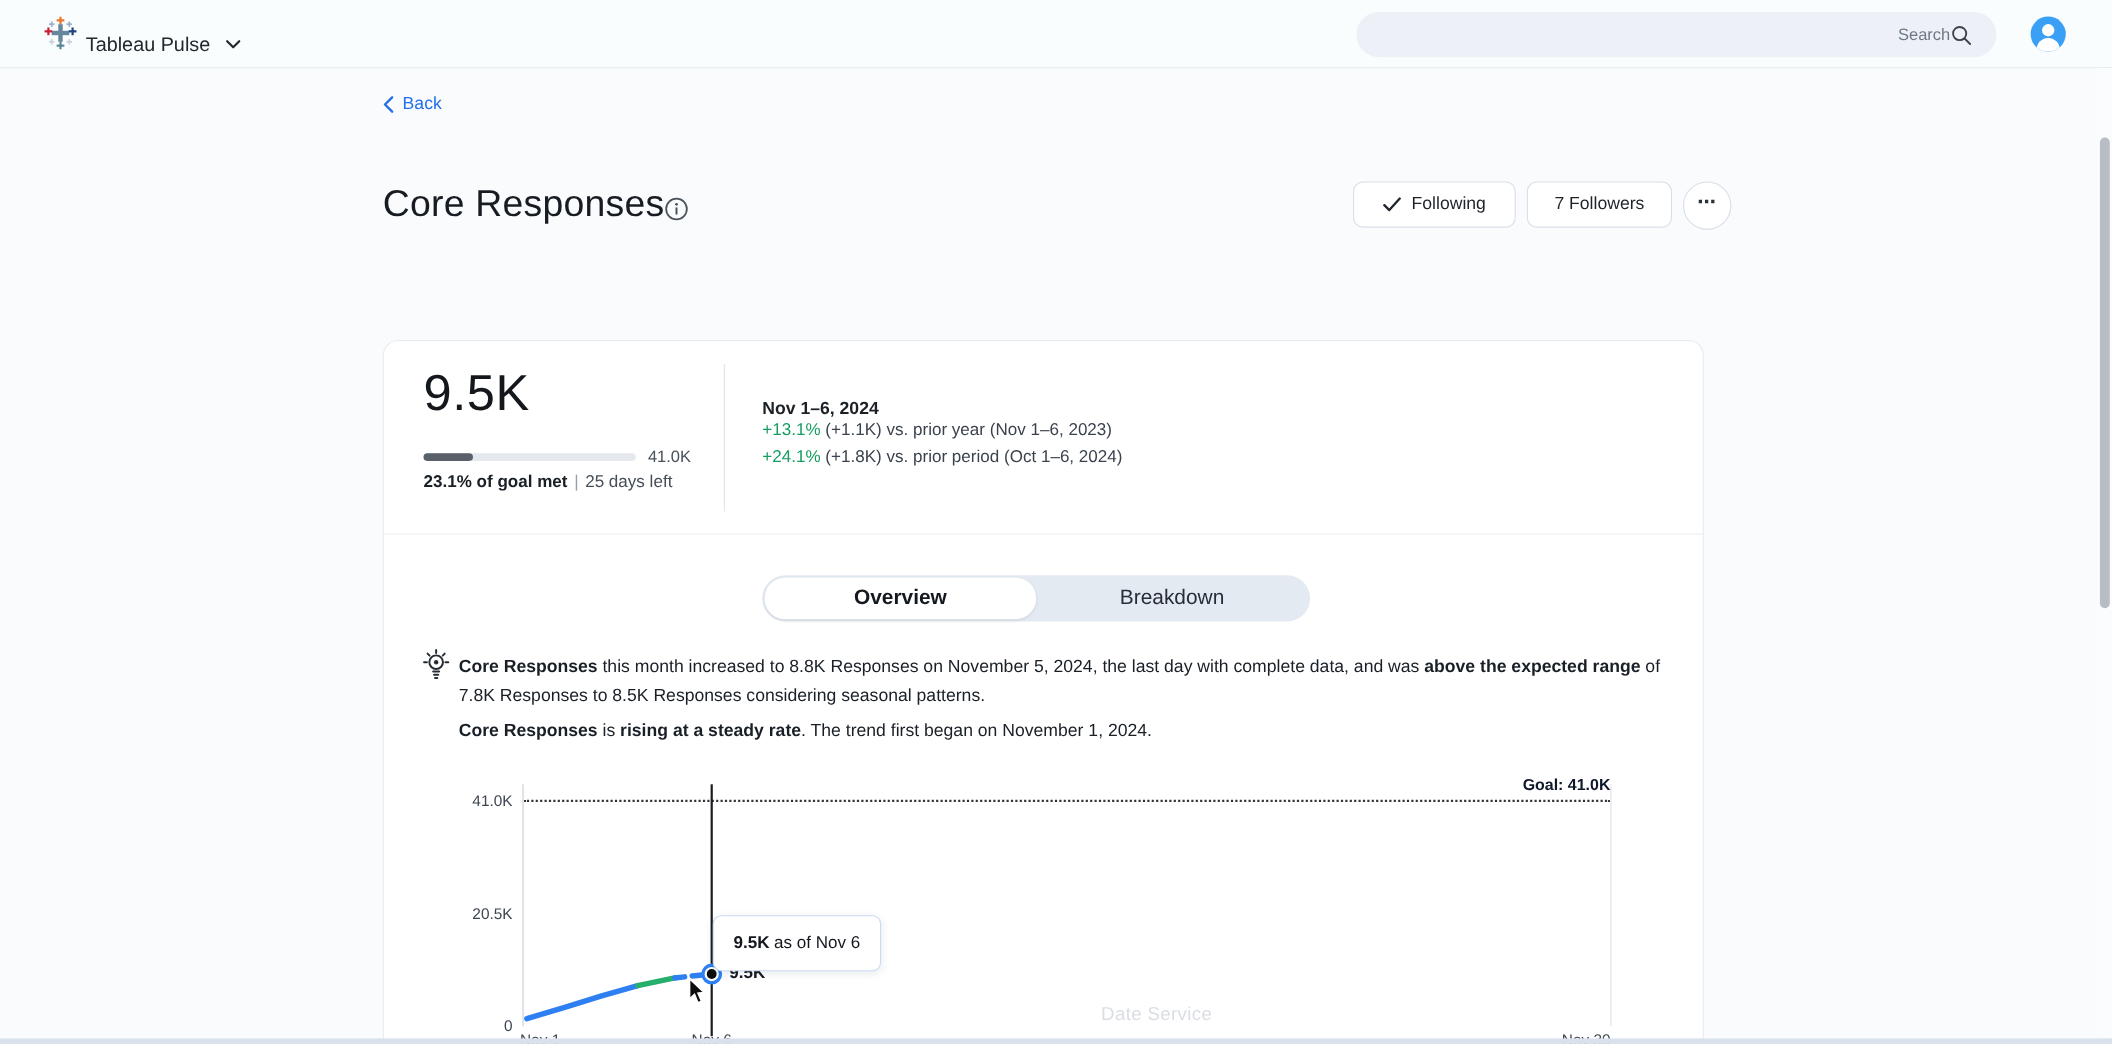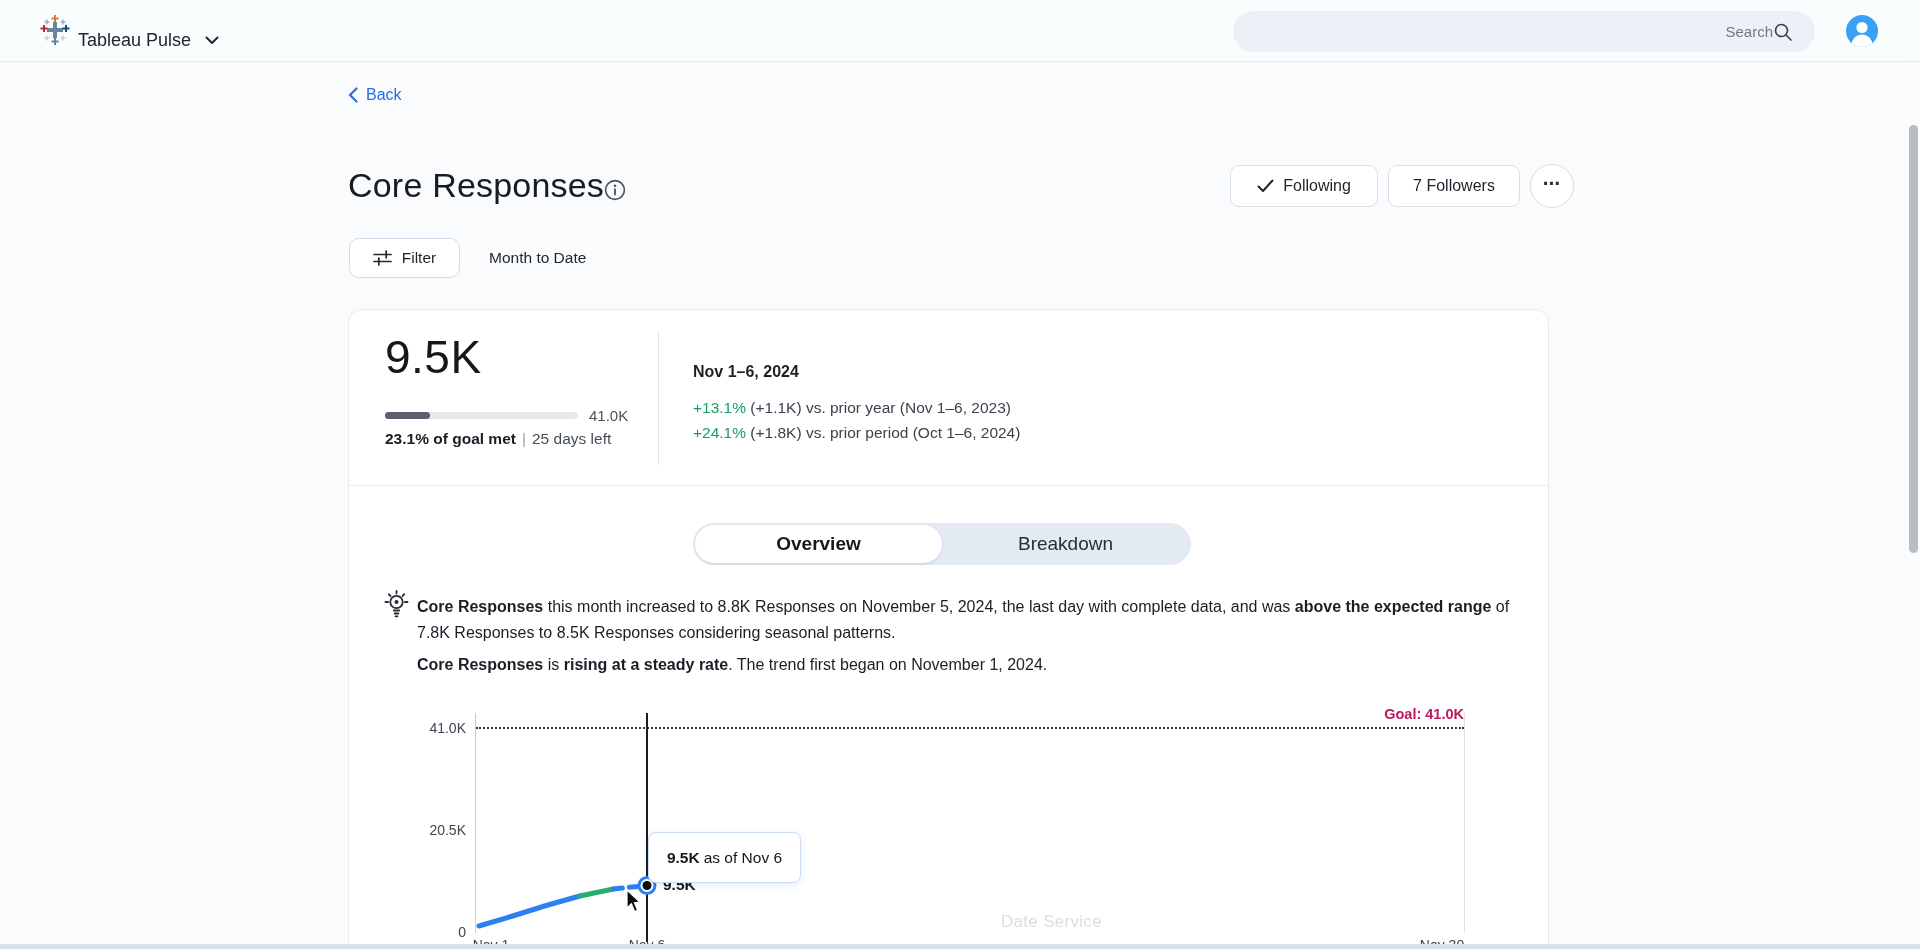--- a/index.html
+++ b/index.html
@@ -18,21 +18,21 @@
   .avatar { position:absolute; left:1846px; top:15px; width:32px; height:32px; border-radius:50%; background:#3aa0f6; overflow:hidden; }
 
   
   .sb-track { position:absolute; right:0; top:62px; width:13px; height:887px; background:#fbfcfd; z-index:20; }
   .sb-thumb { position:absolute; left:1909px; top:125px; width:9px; height:428px; border-radius:5px; background:#b8bdc5; z-index:21; }
 
   
   .back { position:absolute; left:348px; top:86px; display:flex; align-items:center; gap:8px; color:#2470e9; font-size:16px; font-weight:500; cursor:pointer; }
   .page-title { position:absolute; left:348px; top:166px; font-size:34px; font-weight:500; color:#171c22; letter-spacing:.2px; }
   .info-btn { position:absolute; left:604px; top:179px; width:22px; height:22px; }
-  .hdr-actions { position:absolute; left:1208px; top:165px; height:42px; display:flex; align-items:center; gap:10px;padding-left:22px; }
+  .hdr-actions { position:absolute; left:1208px; top:165px; height:42px; display:flex; align-items:flex-start; gap:10px;padding-left:22px; }
   .btn { height:42px; background:#fff; border:1px solid #d9dfe8; border-radius:9px; display:flex; align-items:center; justify-content:center; gap:9px; font-size:16px; font-weight:500; color:#1d232b; cursor:pointer; }
   .btn-following { width:148px; }
   .btn-followers { width:132px; }
   .btn-more { width:44px; height:44px; border-radius:50%; font-size:17px; font-weight:700; letter-spacing:1px; color:#2a3038; padding-bottom:6px; }
 
   
   .filter-row { position:absolute; left:349px; top:238px; display:flex; align-items:center; }
   .btn-filter { width:111px; height:40px; border-radius:10px; border:1px solid #cfdcee; font-size:15.5px; gap:10px; }
   .period { margin-left:29px; font-size:15.5px; color:#21272f; }
 
@@ -43,42 +43,42 @@
   
   .metric-value { position:absolute; left:36px; top:20px; font-size:46px; font-weight:500; color:#14181d; letter-spacing:.5px; }
   .progress { position:absolute; left:36px; top:102px; width:193px; height:7px; border-radius:4px; background:#e5e8ec; }
   .progress-fill { height:7px; border-radius:4px; background:#596069; }
   .goal-value { position:absolute; left:240px; top:97px; font-size:15px; color:#4a525c; }
   .goal-line { position:absolute; left:36px; top:120px; font-size:15.5px; color:#454d57; }
   .goal-line b { font-weight:700; color:#191f26; }
   .goal-sep { color:#97a0aa; padding:0 6px; }
   .v-divider { position:absolute; left:309px; top:21px; width:1px; height:134px; background:#e0e4ea; }
   .cmp { position:absolute; left:344px; top:53px; }
-  .cmp .date-range { font-size:16px; font-weight:700; color:#1b2127; margin-bottom:18px; }
+  .cmp .date-range { font-size:16px; font-weight:700; color:#1b2127; margin-bottom:1px; }
   .cmp .row { font-size:15.5px; color:#3a424e; margin-bottom:7px; }
   .cmp .pos { color:#169d60; font-weight:500; }
 
   
   .tabs { position:absolute; left:344px; top:213px; width:498px; height:42px; background:#e4eaf2; border-radius:21px; display:flex; padding:2px; }
   .tab { flex:1; border-radius:19px; display:flex; align-items:center; justify-content:center; font-size:19px; color:#272e37; cursor:pointer; }
   .tab.selected { background:#fff; font-weight:700; color:#14191f; box-shadow:0 1px 3px rgba(35,50,70,.12); }
 
   
   .insight-icon { position:absolute; left:34px; top:280px; width:27px; height:29px; }
   .insight { position:absolute; left:68px; top:284px; width:1100px; font-size:16px; line-height:26px; color:#191f26; }
   .insight p + p { margin-top:6px; }
   .insight b { font-weight:700; }
 
   
   .chart { position:absolute; left:0px; top:391px; width:1201px; height:300px; }
   .ytick { position:absolute; width:78px; text-align:right; font-size:14px; color:#3d4650; }
   .axis-left  { position:absolute; left:126px; top:12px; width:1px; height:220px; background:#c8cdd4; }
   .axis-right { position:absolute; left:1115px; top:12px; width:1px; height:220px; background:#dde2e8; }
   .goal-dotted { position:absolute; left:127px; top:26px; width:988px; height:0; border-top:2px dotted #34383d; }
-  .goal-label { position:absolute; left:915px; top:5px; width:200px; text-align:right; font-size:14.5px; font-weight:600; color:#be185d; }
+  .goal-label { position:absolute; left:915px; top:5px; width:200px; text-align:right; font-size:14.5px; font-weight:600; color:#0f172a; }
   .crosshair { position:absolute; left:297px; top:12px; width:2px; height:229px; background:#1a1c1f; }
   .trend-svg { position:absolute; left:0; top:0; width:1201px; height:249px; z-index:2; }
   .point-label { position:absolute; left:314px; top:175px; font-size:15.5px; font-weight:700; color:#15191e; z-index:1; }
   .tooltip { position:absolute; left:299px; top:131px; width:153px; height:51px; background:#fff; border:1px solid #cbdcf2; border-radius:8px; box-shadow:0 2px 8px rgba(40,60,90,.10); display:flex; align-items:center; justify-content:center; font-size:15.5px; color:#14181e; z-index:3; white-space:nowrap; }
   .tooltip b { font-weight:700; margin-right:4px; }
   .xtick { position:absolute; top:236px; width:80px; text-align:center; font-size:14px; color:#3d4650; }
   .watermark { position:absolute; left:652px; top:211px; font-size:17px; font-weight:500; color:#dadee4; letter-spacing:.3px; }
   .cursor { position:absolute; left:276px; top:188px; width:17px; height:24px; z-index:4; }
 
   .bottom-strip { position:absolute; left:0; top:944px; width:1920px; height:5px; background:#d8e1ec; z-index:25; }
@@ -173,32 +173,20 @@
       <span>Following</span>
     </div>
     <div class="btn btn-followers">
       <span>7 Followers</span>
     </div>
     <div class="btn btn-more">
       <span>⋯</span>
     </div>
   </div>
 
-  <div class="filter-row">
-    <div class="btn btn-filter">
-      <svg width="19" height="16" viewBox="0 0 19 16">
-        <line x1="1" y1="4.5" x2="18" y2="4.5" stroke="#21272f" stroke-width="1.7" stroke-linecap="round"></line>
-        <line x1="13.2" y1="1.2" x2="13.2" y2="7.8" stroke="#21272f" stroke-width="1.7" stroke-linecap="round"></line>
-        <line x1="1" y1="11.5" x2="18" y2="11.5" stroke="#21272f" stroke-width="1.7" stroke-linecap="round"></line>
-        <line x1="5.8" y1="8.2" x2="5.8" y2="14.8" stroke="#21272f" stroke-width="1.7" stroke-linecap="round"></line>
-      </svg>
-      <span>Filter</span>
-    </div>
-    <span class="period">Month to Date</span>
-  </div>
 
   <div class="card">
 
     <div class="metric-value">9.5K</div>
     <div class="progress">
       <div class="progress-fill" style="width: 23.1%;"></div>
     </div>
     <span class="goal-value">41.0K</span>
     <div class="goal-line">
       <b>23.1% of goal met</b><span class="goal-sep">|</span><span>25 days left</span>

